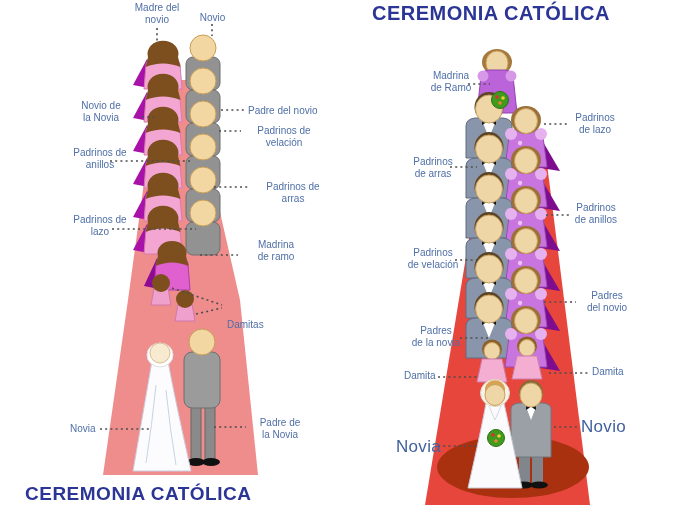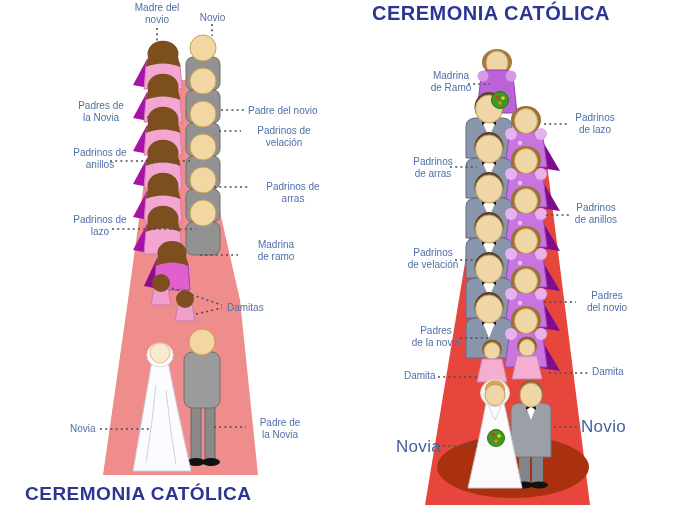--- a/index.html
+++ b/index.html
@@ -207,34 +207,34 @@
         <line class="dots" x1="549" y1="373" x2="588" y2="373"></line>
         <line class="dots" x1="438" y1="446" x2="479" y2="446"></line>
         <line class="dots" x1="554" y1="427" x2="578" y2="427"></line>
       </g>
     </g>
   </svg>
 
   <div class="lbl" style="left:112px;top:2px;width:90px">Madre del
 novio</div>
   <div class="lbl" style="left:190px;top:12px;width:45px">Novio</div>
-  <div class="lbl" style="left:62px;top:100px;width:78px">Padres de
+  <div class="lbl" style="left:62px;top:100px;width:78px">Novio de
 la Novia</div>
   <div class="lbl la" style="left:248px;top:105px;width:95px">Padre del novio</div>
   <div class="lbl" style="left:243px;top:125px;width:82px">Padrinos de
 velación</div>
   <div class="lbl" style="left:60px;top:147px;width:80px">Padrinos de
 anillos</div>
   <div class="lbl" style="left:252px;top:181px;width:82px">Padrinos de
 arras</div>
   <div class="lbl" style="left:60px;top:214px;width:80px">Padrinos de
 lazo</div>
   <div class="lbl" style="left:240px;top:239px;width:72px">Madrina
 de ramo</div>
-  <div class="lbl la" style="left:227px;top:302px;width:60px">Damitas</div>
+  <div class="lbl la" style="left:227px;top:319px;width:60px">Damitas</div>
   <div class="lbl la" style="left:70px;top:423px;width:40px">Novia</div>
   <div class="lbl" style="left:244px;top:417px;width:72px">Padre de
 la Novia</div>
   <div class="title" style="left:25px;top:483px;width:320px;font-size:19px">CEREMONIA CATÓLICA</div>
 
   <div class="title" style="left:372px;top:2px;width:280px;font-size:20px">CEREMONIA CATÓLICA</div>
   <div class="lbl" style="left:422px;top:70px;width:58px">Madrina
 de Ramo</div>
   <div class="lbl" style="left:566px;top:112px;width:58px">Padrinos
 de lazo</div>

